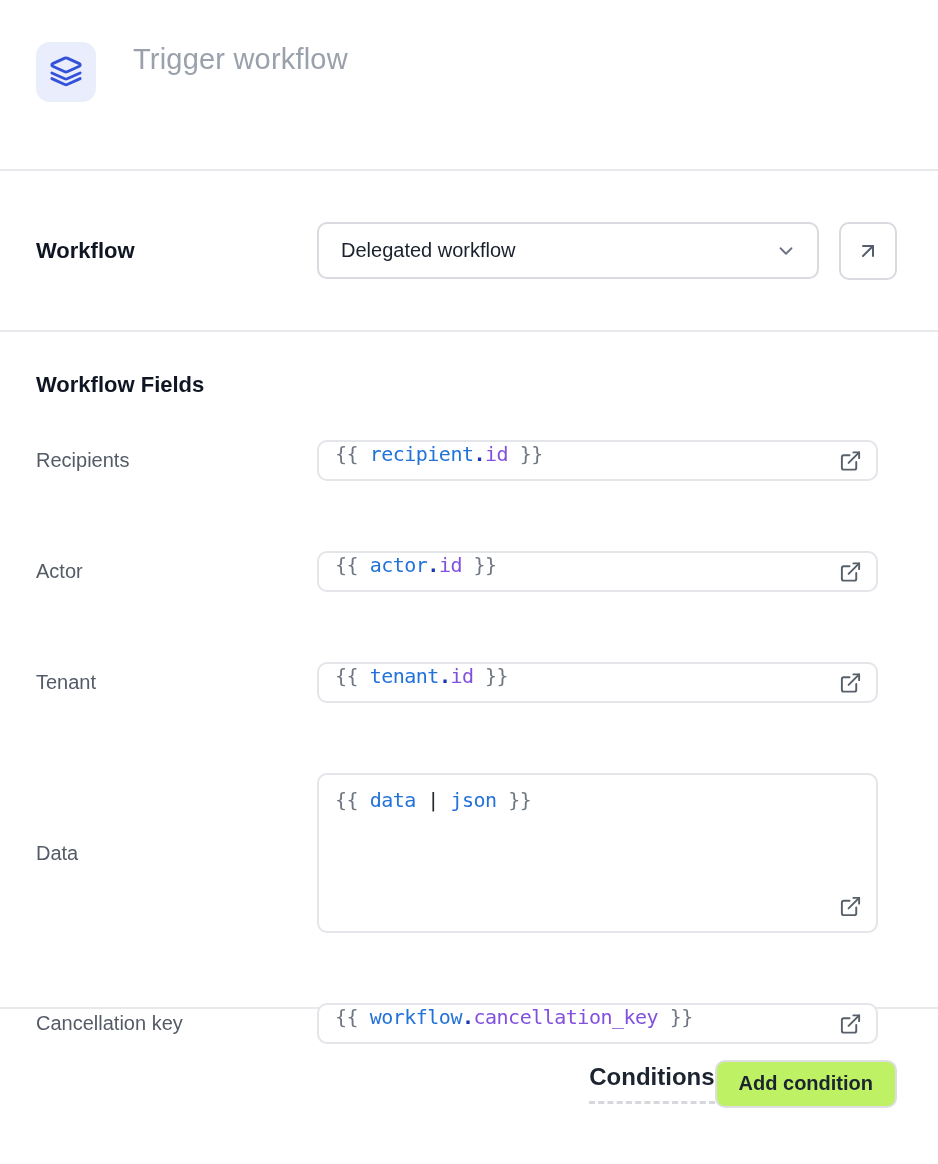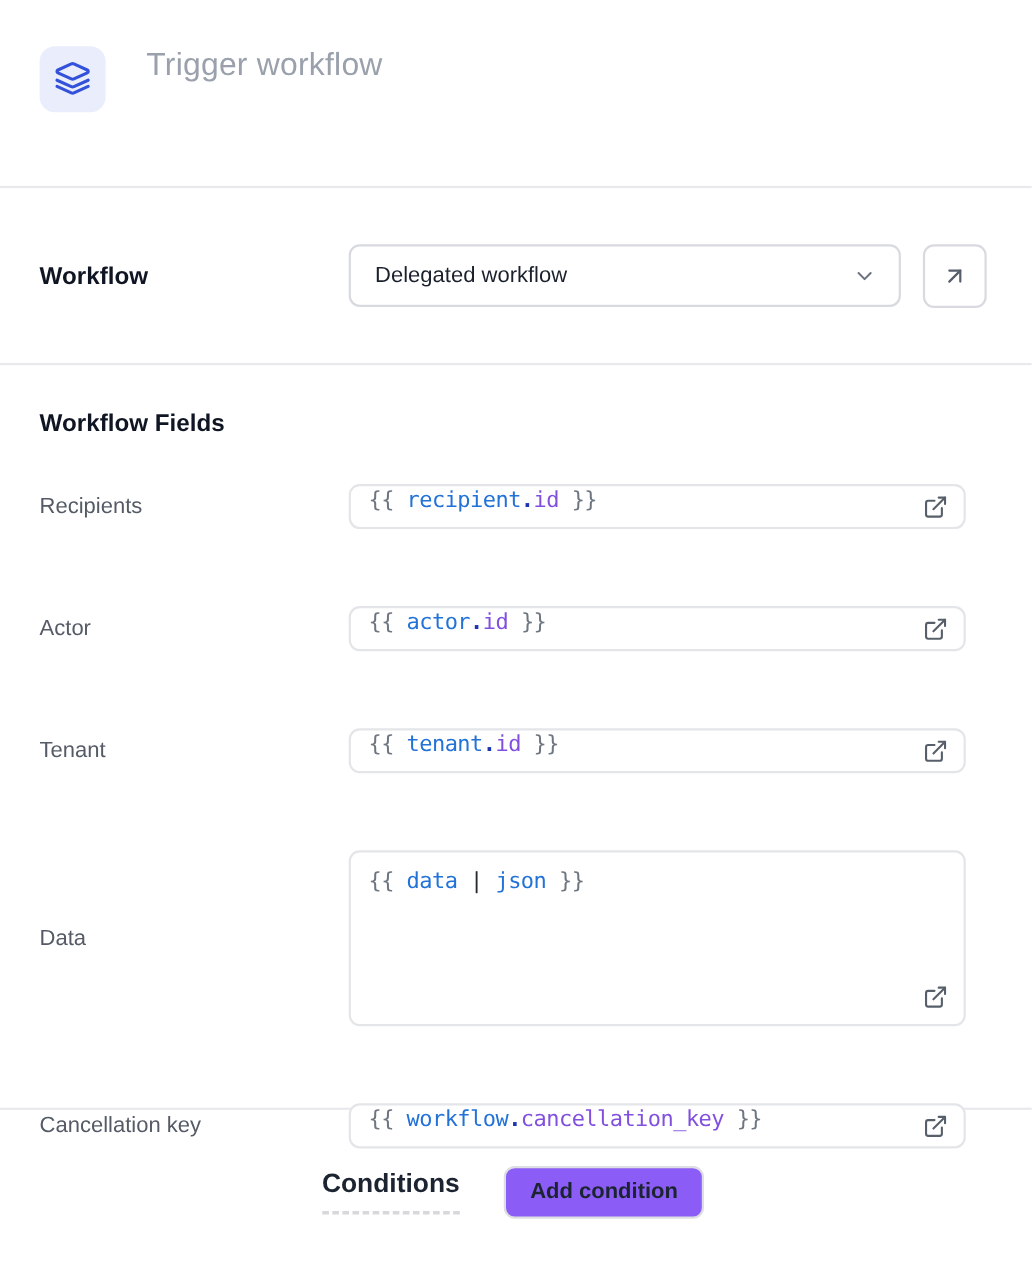--- a/index.html
+++ b/index.html
@@ -96,30 +96,30 @@
     position: absolute; right: 14px; top: 50%; transform: translateY(-50%);
     width: 23px; height: 23px; cursor: pointer; display: block;
   }
   .code-input.multiline .ext-icon { top: auto; bottom: 13px; transform: none; }
   .ext-icon svg { width: 23px; height: 23px; stroke: #57606a; }
 
   
   .conditions {
     padding: 0 41px 0 36px;
     height: 149px;
-    display: flex; align-items: center; justify-content: center; gap: 40px;
+    display: flex; align-items: center; justify-content: flex-end;
   }
   .cond-title {
     font-size: 24px; font-weight: 700; color: #1b2430;
     border-bottom: 3px dashed #d6d8dc;
     padding-bottom: 10px;
   }
   .add-btn {
     height: 48px; padding: 0 22px;
-    background: #8b5cf6; border: 2px solid #dcdee3; border-radius: 10px;
+    background: #bef264; border: 2px solid #dcdee3; border-radius: 10px;
     font-family: "Liberation Sans", sans-serif;
     font-size: 20px; font-weight: 600; color: #1b2430;
     cursor: pointer;
   }
 </style>
 </head>
 <body>
 
 <div class="panel">
 

